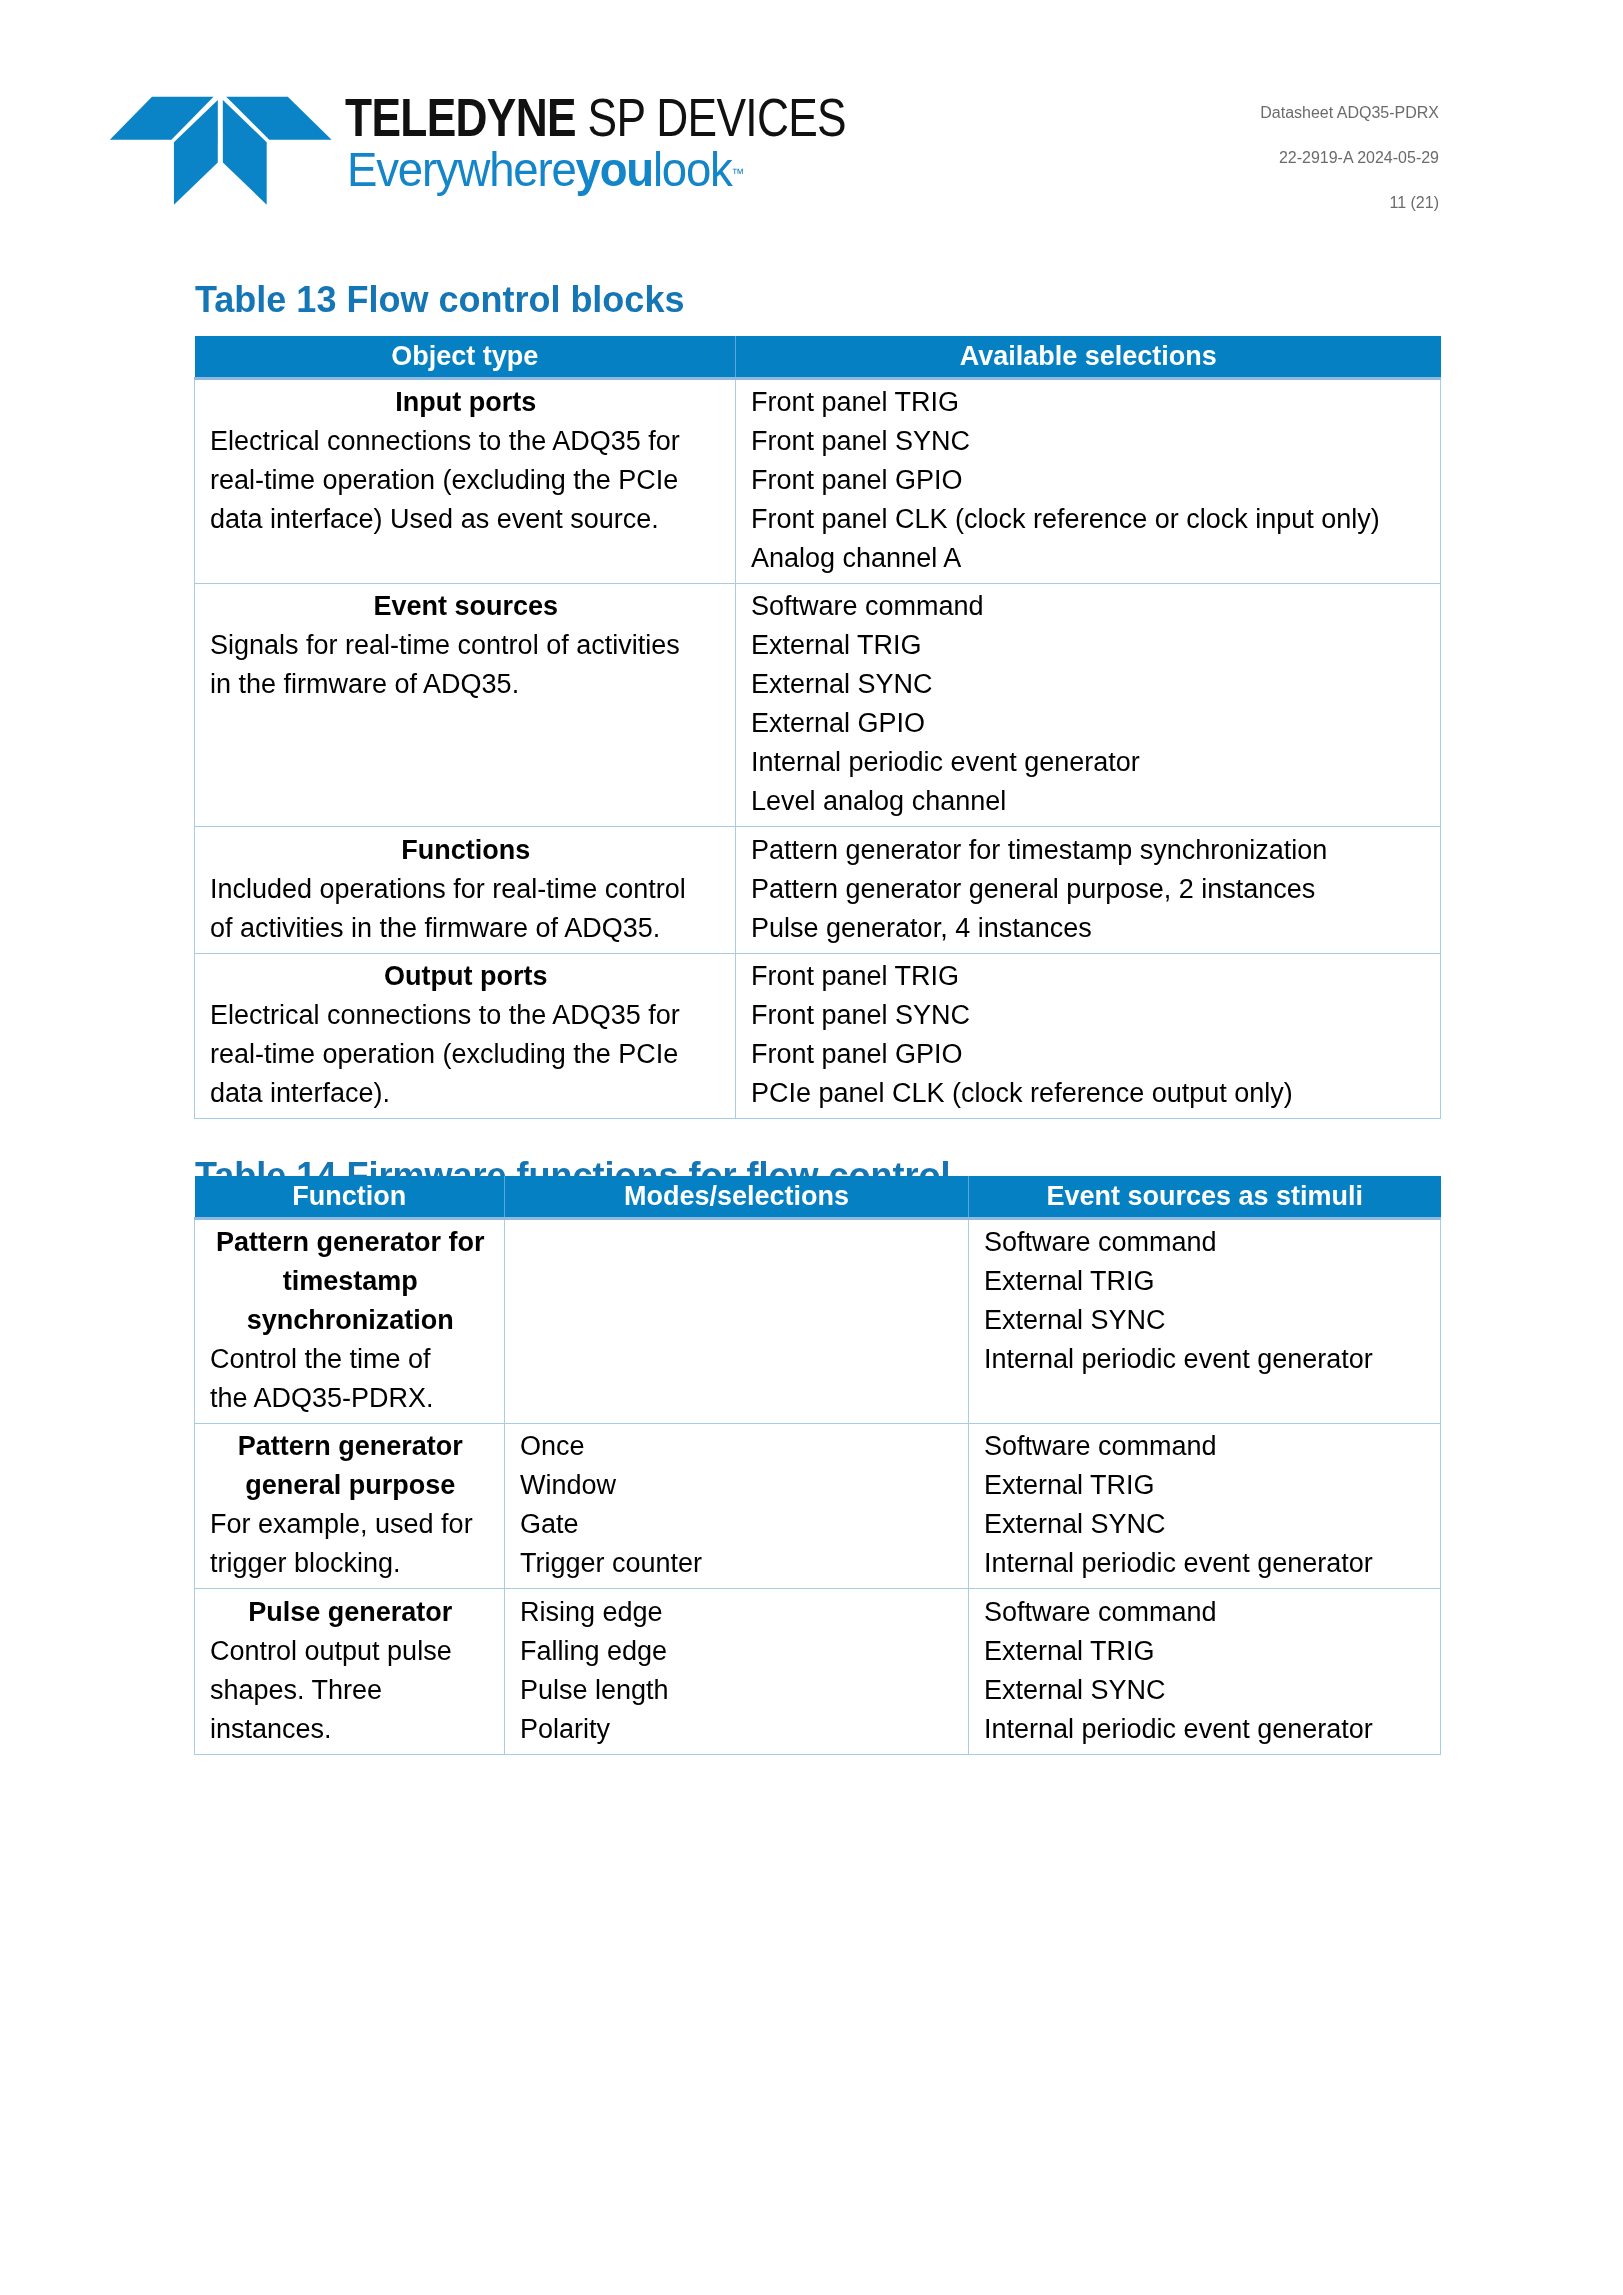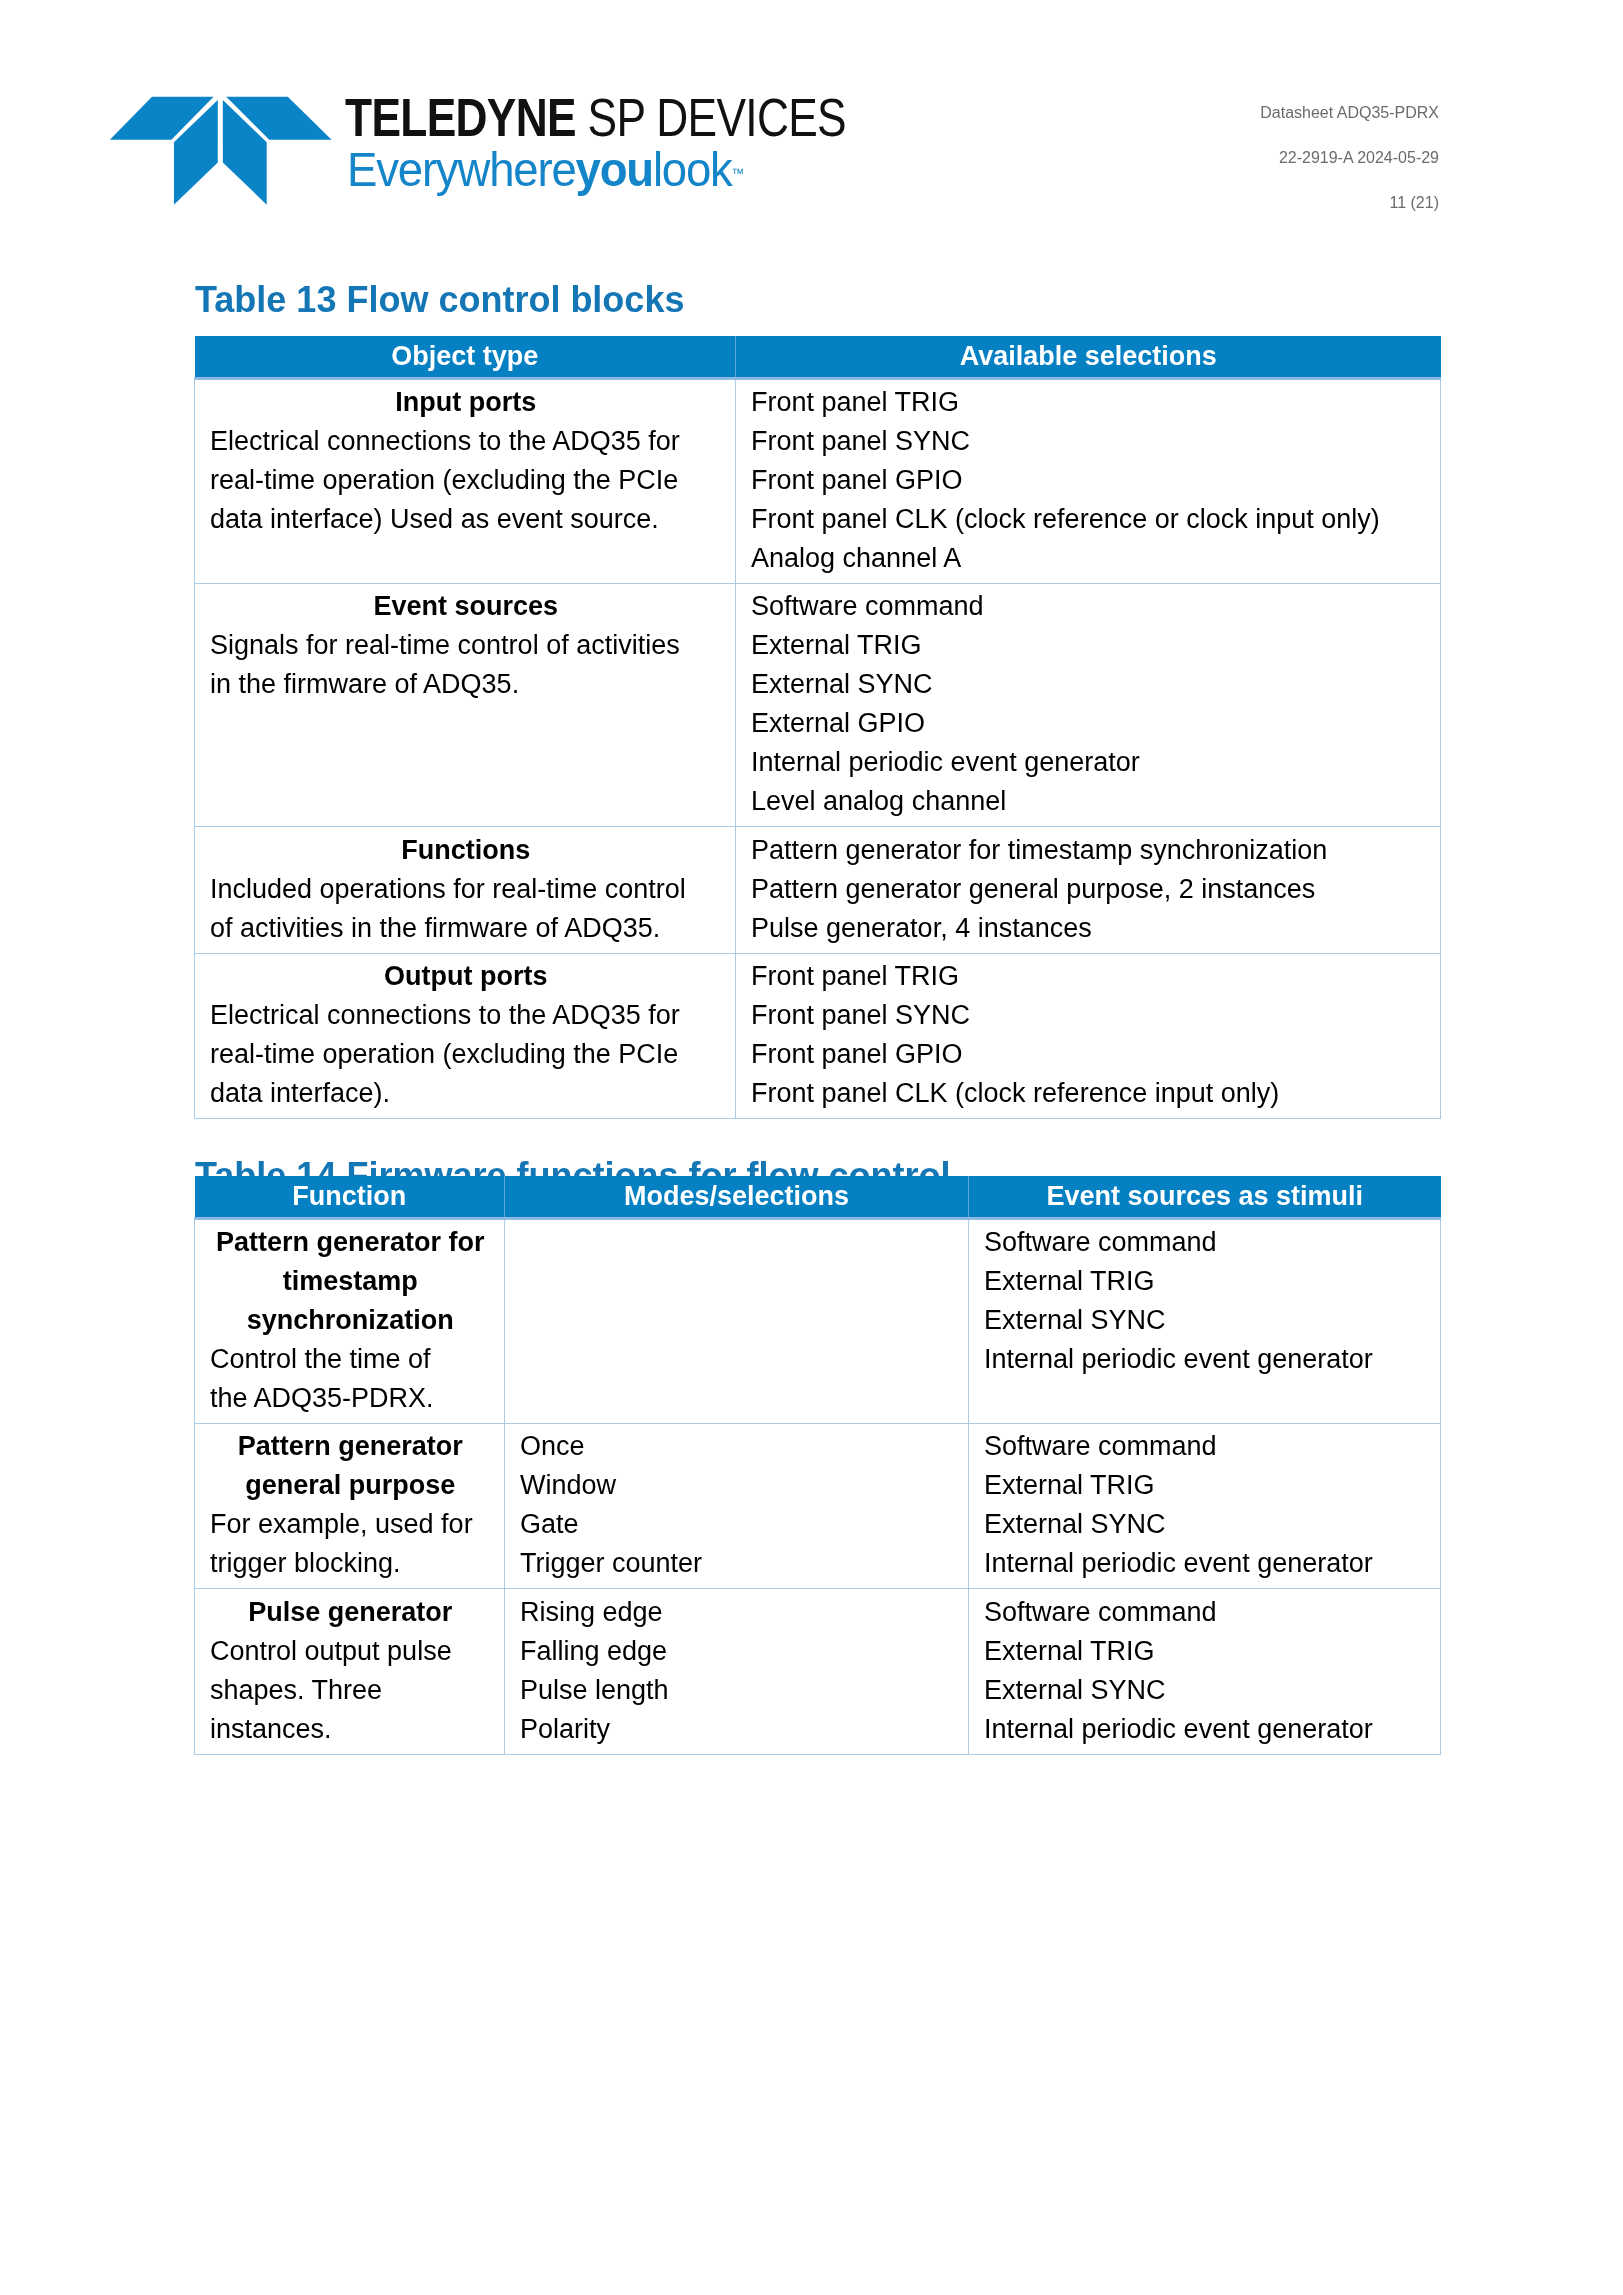--- a/index.html
+++ b/index.html
@@ -109,21 +109,21 @@
         <td>
           <span class="line bold">Output ports</span>
           <span class="line">Electrical connections to the ADQ35 for</span>
           <span class="line">real-time operation (excluding the PCIe</span>
           <span class="line">data interface).</span>
         </td>
         <td>
           <span class="line">Front panel TRIG</span>
           <span class="line">Front panel SYNC</span>
           <span class="line">Front panel GPIO</span>
-          <span class="line">Front panel CLK (clock reference input only)</span>
+          <span class="line">PCIe panel CLK (clock reference output only)</span>
         </td>
       </tr>
     </tbody>
 </table>
 
 <div class="table-caption" style="top:1159px">Table 14 Firmware functions for flow control</div>
 <table class="spec" id="t14">
   <colgroup>
       <col style="width:310px">
       <col style="width:464px">

